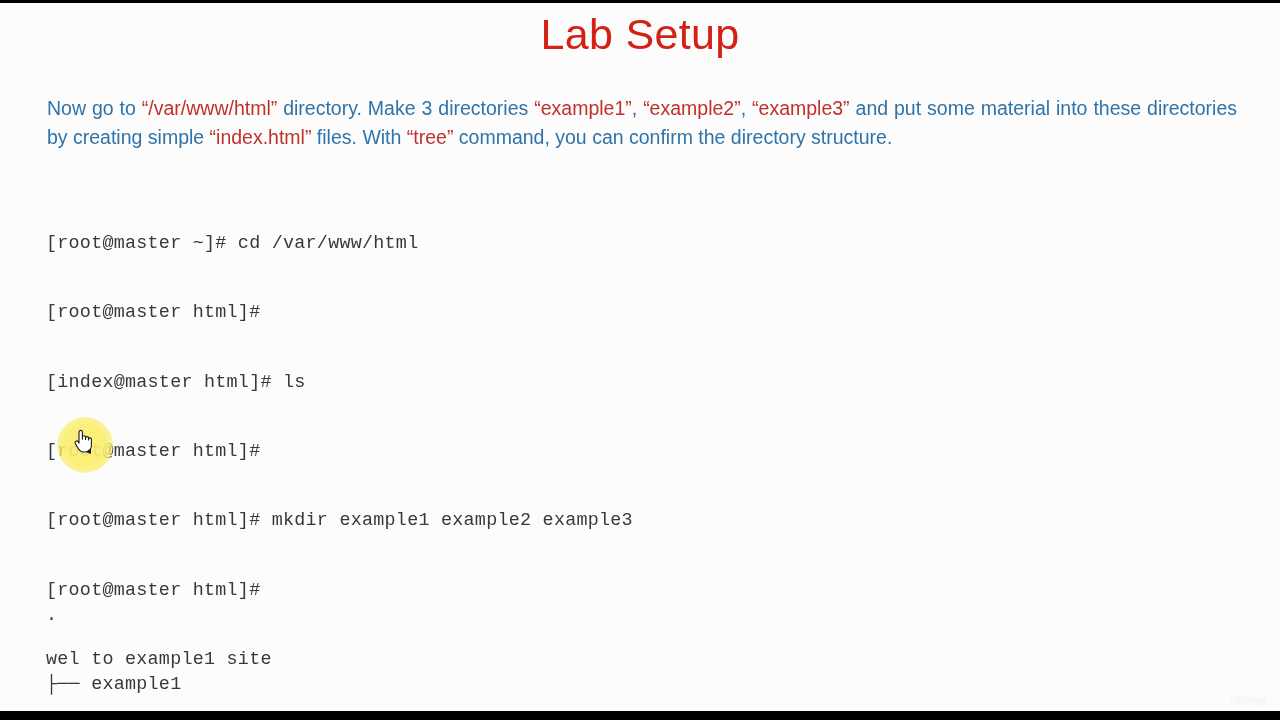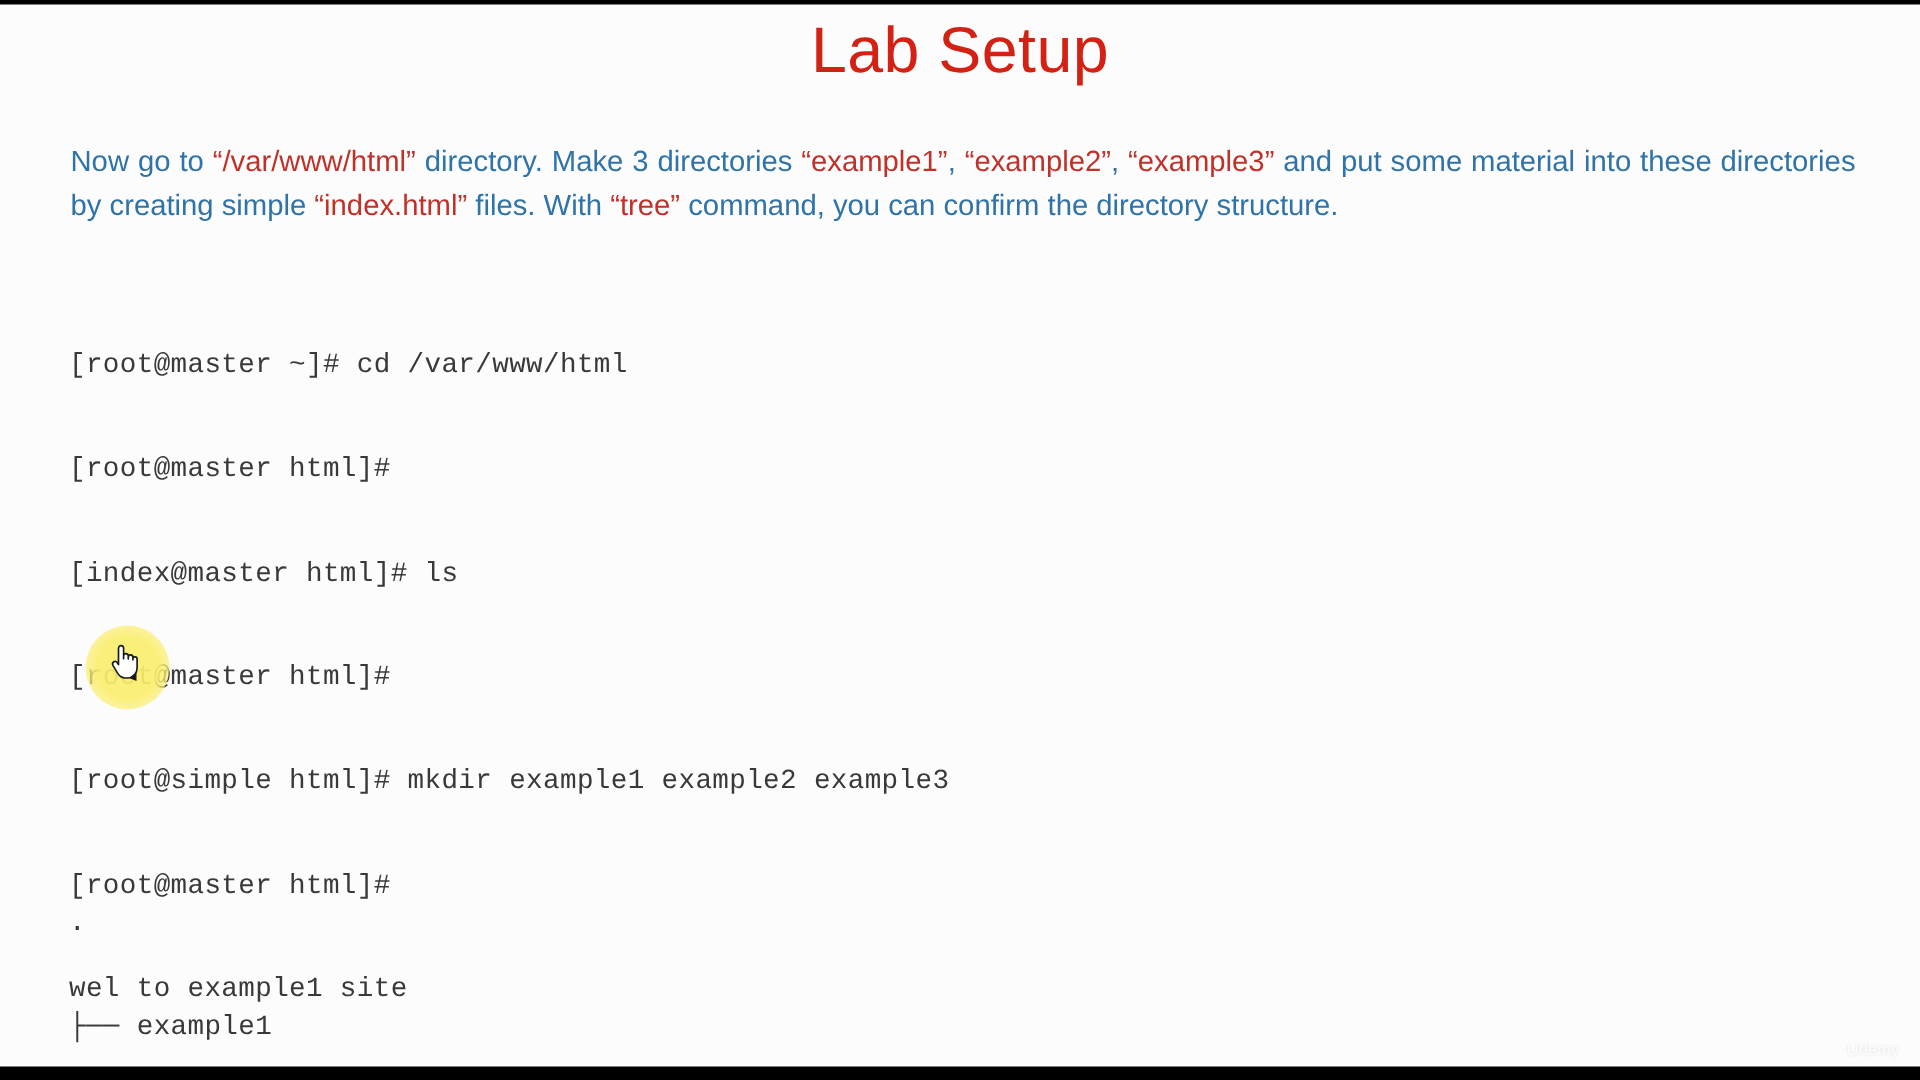--- a/index.html
+++ b/index.html
@@ -126,21 +126,21 @@
 
   <div id="title">Lab Setup</div>
 
   <div id="paragraph"><span>Now go to </span><span class="hl">“/var/www/html”</span><span> directory. Make 3 directories </span><span class="hl">“example1”</span><span>, </span><span class="hl">“example2”</span><span>, </span><span class="hl">“example3”</span><span> and put some material into these directories by creating simple </span><span class="hl">“index.html”</span><span> files. With </span><span class="hl">“tree”</span><span> command, you can confirm the directory structure.</span></div>
 
   <div id="terminal">
     <div class="ln">[root@master ~]# cd /var/www/html</div>
     <div class="ln">[root@master html]#</div>
     <div class="ln">[index@master html]# ls</div>
     <div class="ln">[root@master html]#</div>
-    <div class="ln">[root@simple html]# mkdir example1 example2 example3</div>
+    <div class="ln">[root@master html]# mkdir example1 example2 example3</div>
     <div class="ln">[root@master html]#</div>
     <div class="ln">wel to example1 site</div>
     
     
     
     
     
     
     
     

